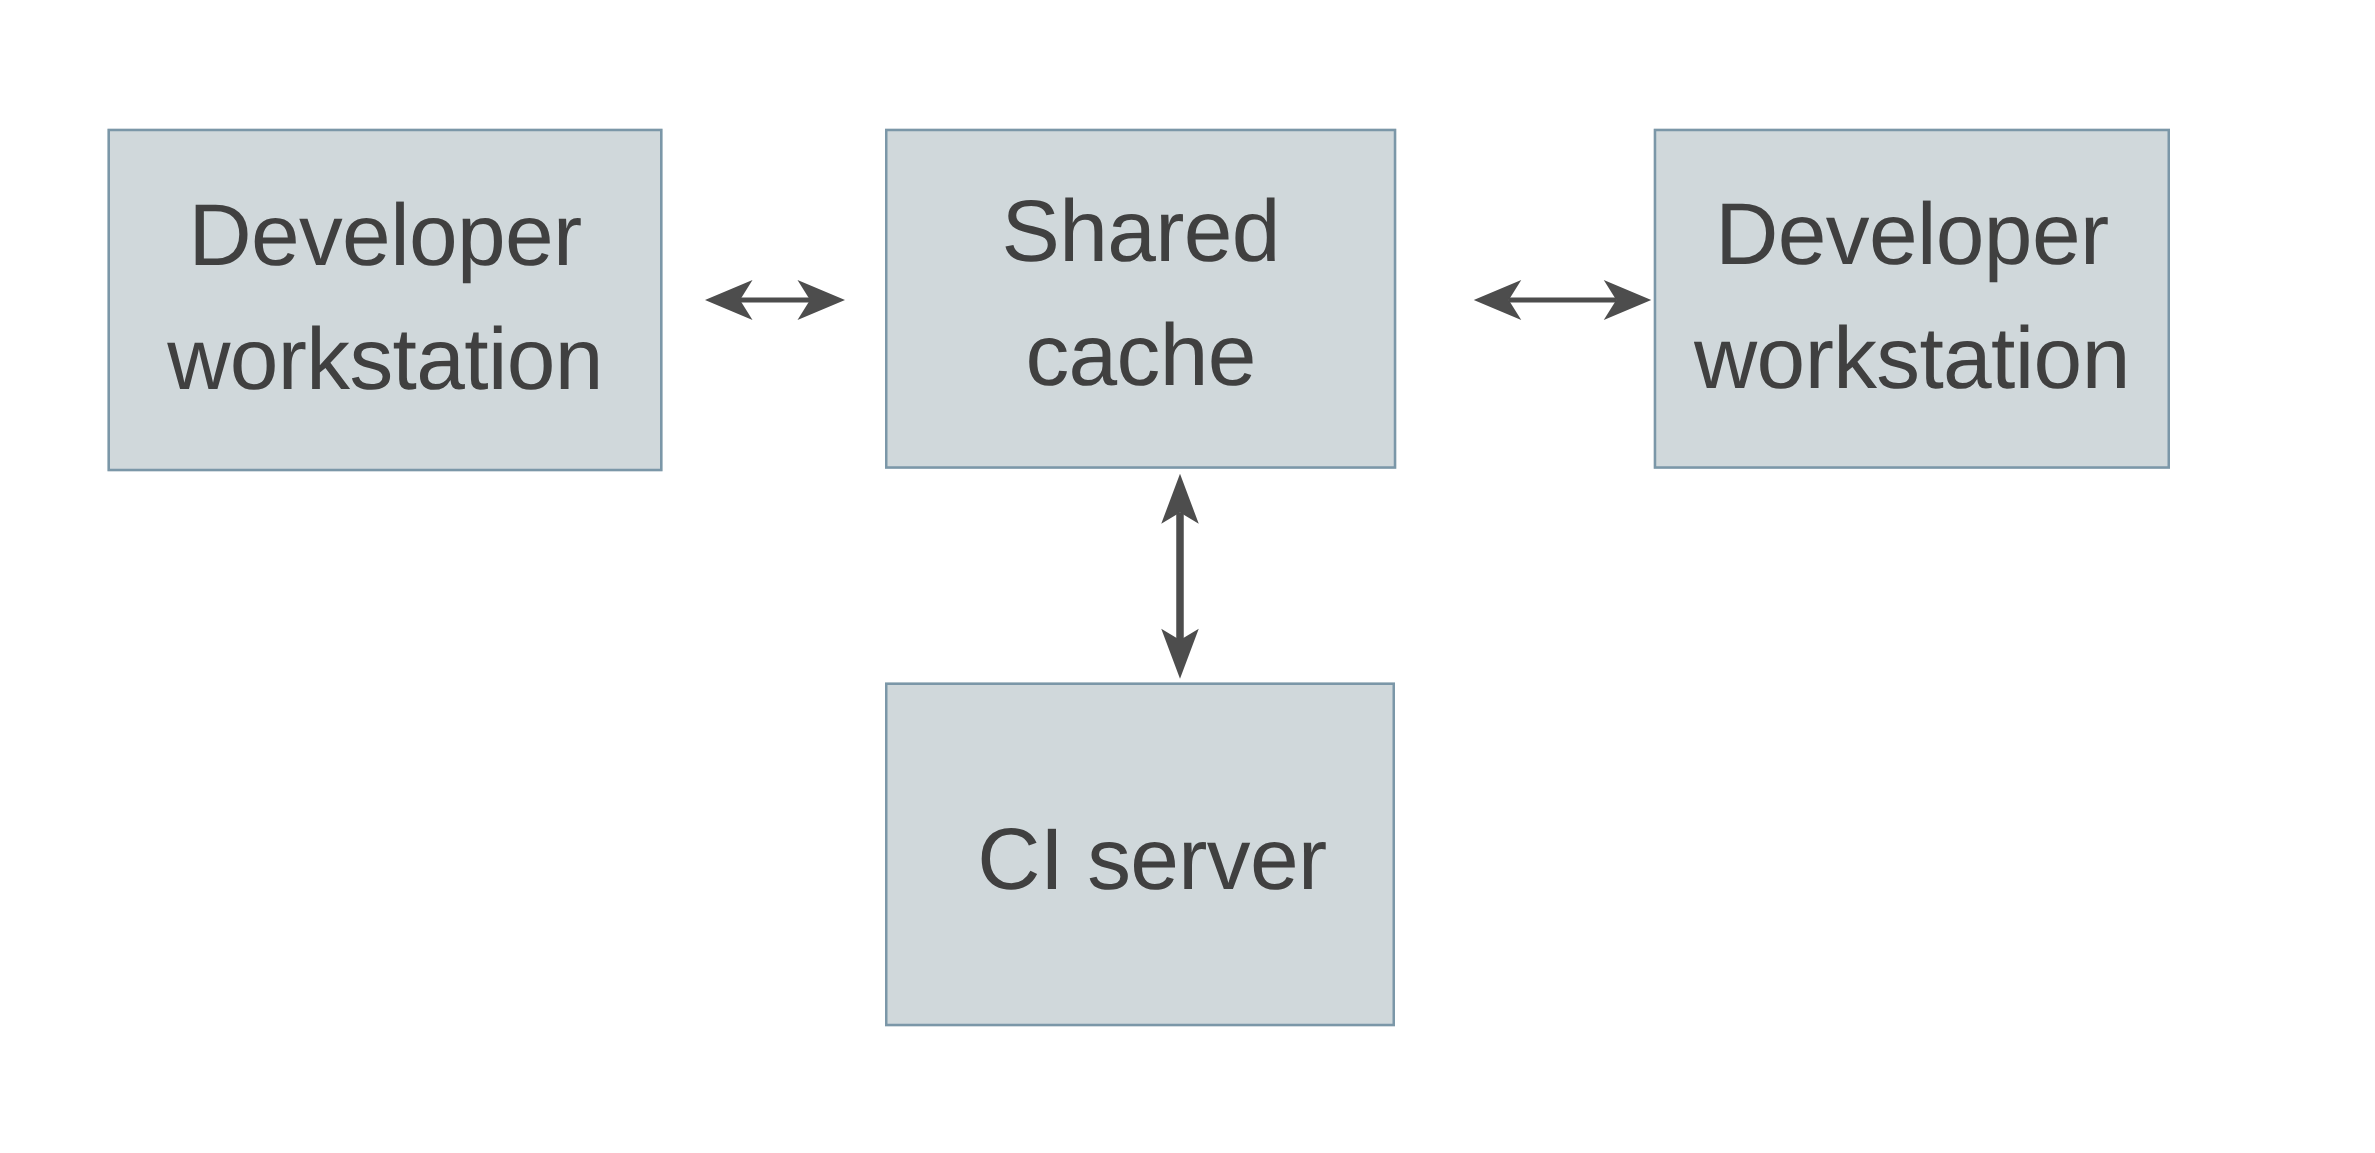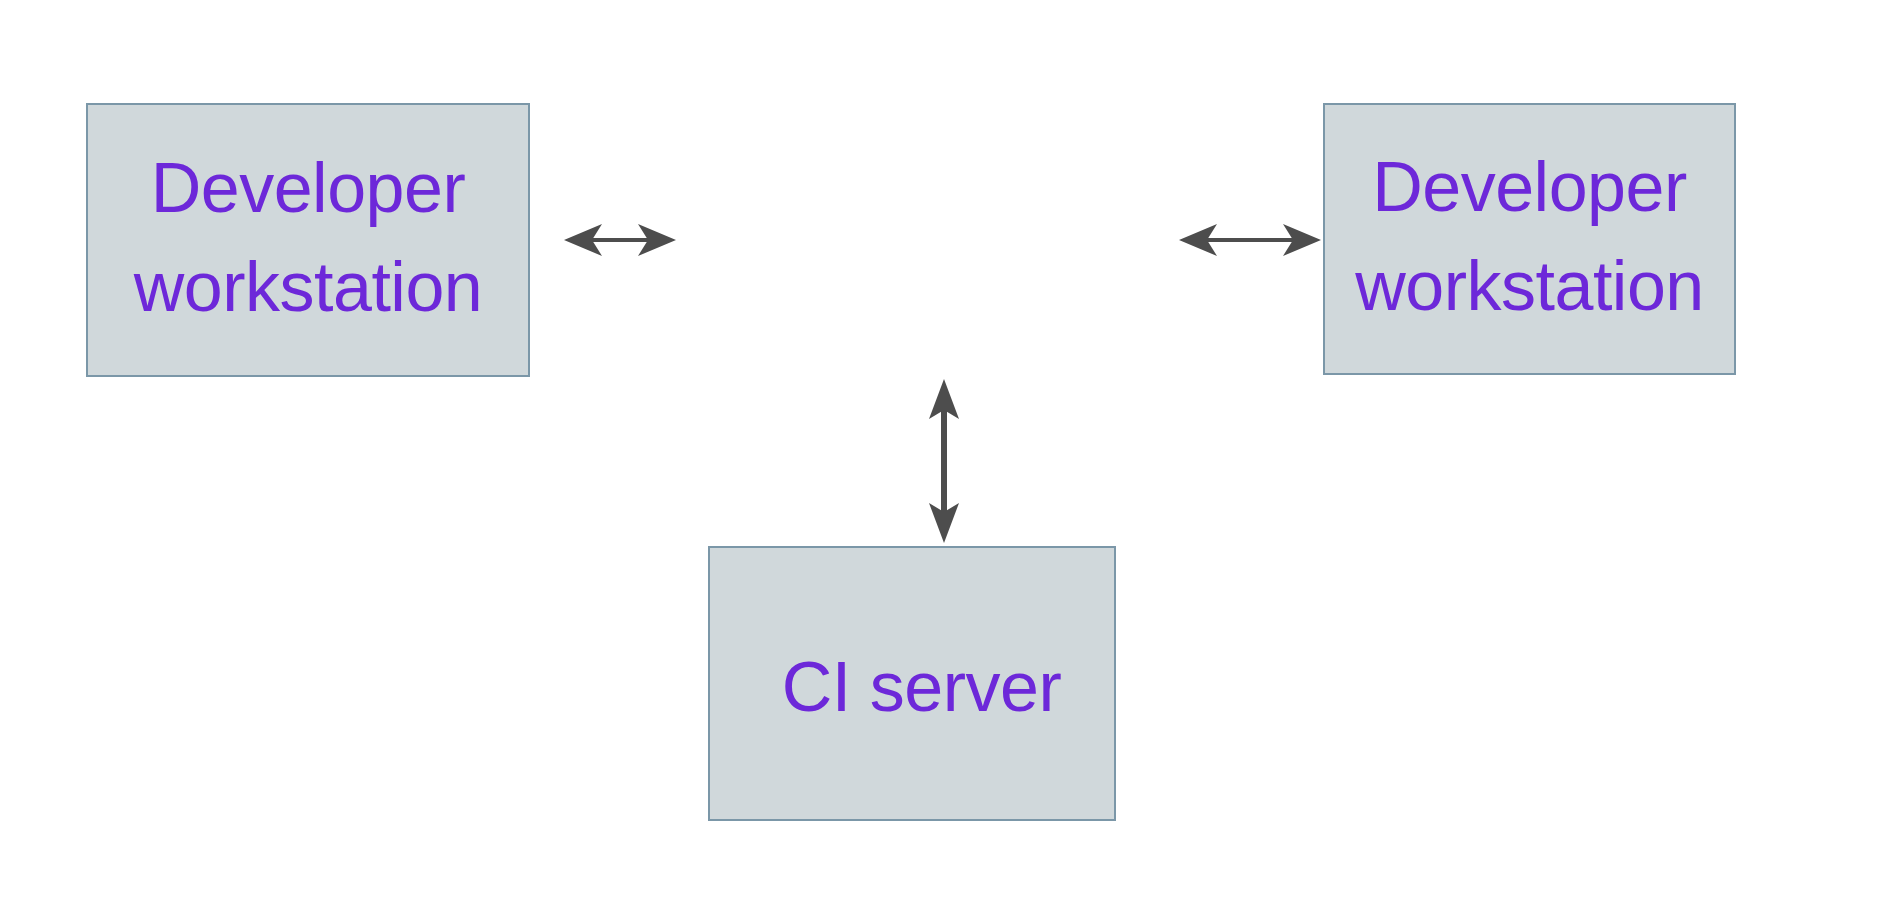--- a/index.html
+++ b/index.html
@@ -20,21 +20,21 @@
   }
   .node {
     position: absolute;
     box-sizing: border-box;
     background: #d0d8db;
     border: 2px solid #7b97a8;
     display: flex;
     align-items: center;
     justify-content: center;
     text-align: center;
-    color: #6d28d9;
+    color: #404040;
     font-size: 70px;
     line-height: 1.42;
     letter-spacing: -0.5px;
     font-weight: 400;
     -webkit-font-smoothing: antialiased;
   }
   .node .label {
     display: block;
     width: 100%;
     padding: 0 6px;
@@ -61,20 +61,23 @@
 </style>
 </head>
 <body>
 
 <div id="canvas">
 
   <div class="node" id="node-dev-left">
     <span class="label">Developer workstation</span>
   </div>
 
+  <div class="node" id="node-shared">
+    <span class="label">Shared cache</span>
+  </div>
 
   <div class="node" id="node-dev-right">
     <span class="label">Developer workstation</span>
   </div>
 
   <div class="node" id="node-ci">
     <span class="label">CI server</span>
   </div>
 
   <svg class="edge" id="edge-left-shared" viewBox="0 0 180 80" width="180" height="80">

